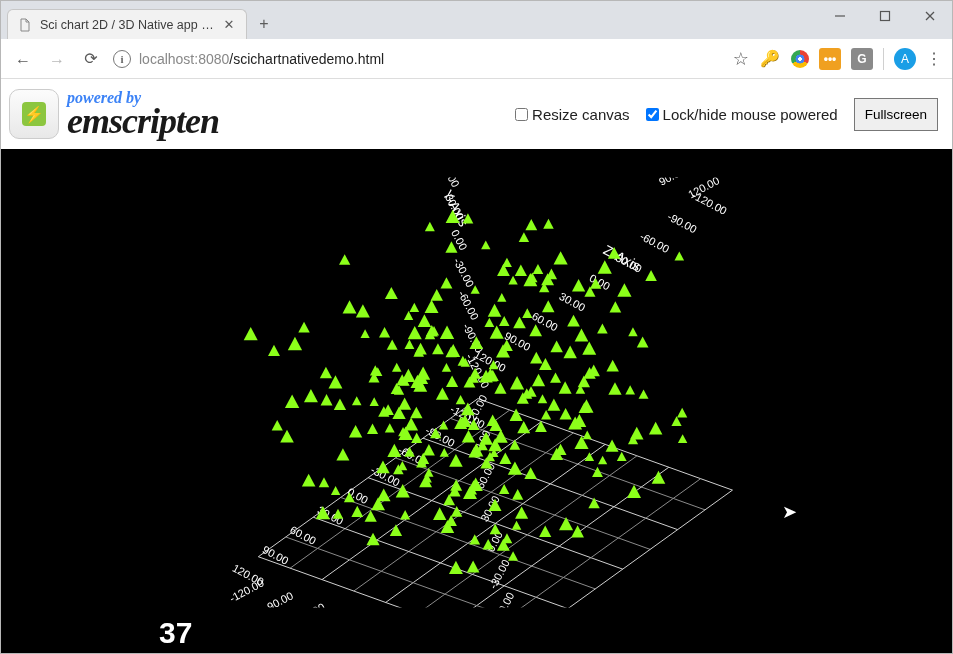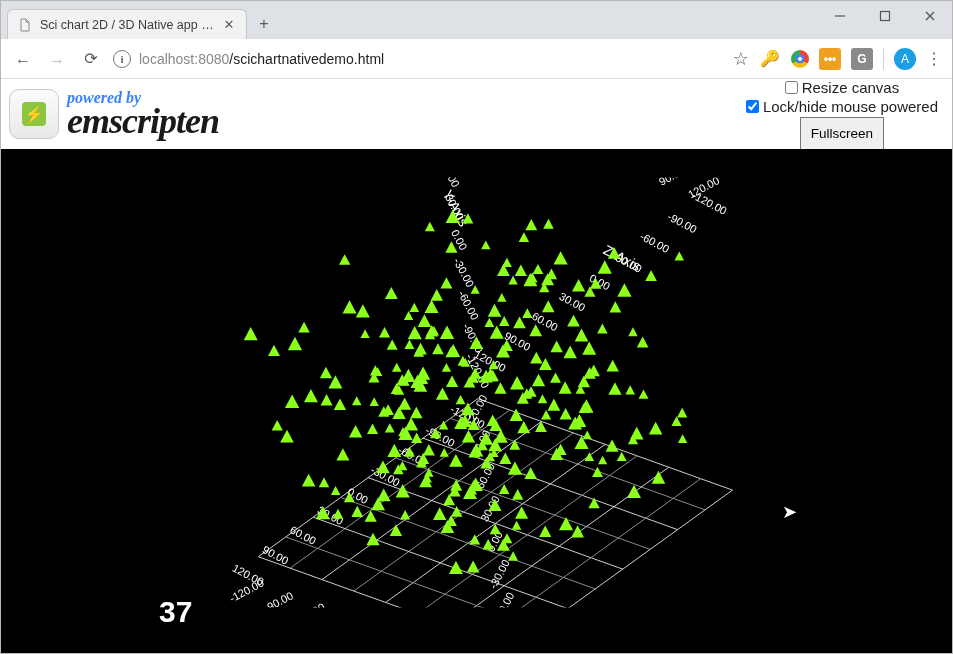--- a/index.html
+++ b/index.html
@@ -37,29 +37,29 @@
   
   .page { flex: 1; background: #ffffff; display: flex; flex-direction: column; overflow: hidden; }
 
   .em-header { display: flex; align-items: center; justify-content: space-between; padding: 8px 14px 8px 8px; height: 70px; }
   .em-logo-wrap { display: flex; align-items: center; gap: 8px; }
   .em-badge { width: 50px; height: 50px; border-radius: 10px; background: linear-gradient(#fcfcfc,#e8e8e8); border: 1px solid #ccc; display: flex; align-items: center; justify-content: center; position: relative; }
   .em-badge .bolt { width: 24px; height: 24px; background: #8cc63f; border-radius: 4px; display: flex; align-items: center; justify-content: center; color: #fff; font-size: 16px; }
   .em-text { font-family: Georgia, "Times New Roman", serif; font-weight: bold; font-style: italic; line-height: 0.9; color: #222; }
   .em-text .small { color: #3b82f6; font-size: 16px; font-style: italic; }
   .em-text .big { font-size: 36px; color: #1a1a1a; letter-spacing: -1px; text-align: center; }
-  .em-controls { display: flex; align-items: center; gap: 2px; font-size: 15px; color: #222; flex-direction: column; }
+  .em-controls { display: flex; gap: 16px; font-size: 15px; color: #222; }
   .em-controls label { display: flex; align-items: center; gap: 4px; }
   .em-controls button { font-size: 13.5px; padding: 8px 10px; background: #efefef; border: 1px solid #777; cursor: pointer; }
 
   
   .stage-outer { flex: 1; background: #000; position: relative; margin: 0; }
   .canvas-stage { position: absolute; inset: 0; margin: 0 auto; width: 640px; background: #000; left: 0; right: 0; }
 
-  .fps-counter { position: absolute; left: 158px; bottom: 24px; color: #fff; font-family: Arial, sans-serif; font-size: 30px; font-weight: bold; }
+  .fps-counter { position: absolute; left: 158px; bottom: 3px; color: #fff; font-family: Arial, sans-serif; font-size: 30px; font-weight: bold; }
 
   .chart-surface { position: absolute; left: 50%; top: 50%; transform: translate(-50%,-52%); width: 520px; height: 430px; }
   .chart-surface svg { width: 100%; height: 100%; }
 
   .axis-label { fill: #fff; font: 14px Arial; text-anchor: middle; }
   .tick-label { fill: #fff; font: 11px Arial; text-anchor: middle; }
   .grid-line { stroke: #8a8a8a; stroke-width: 1; }
   .grid-line.light { stroke: #cfcfcf; }
   .tri { fill: #8cff1a; }
 

